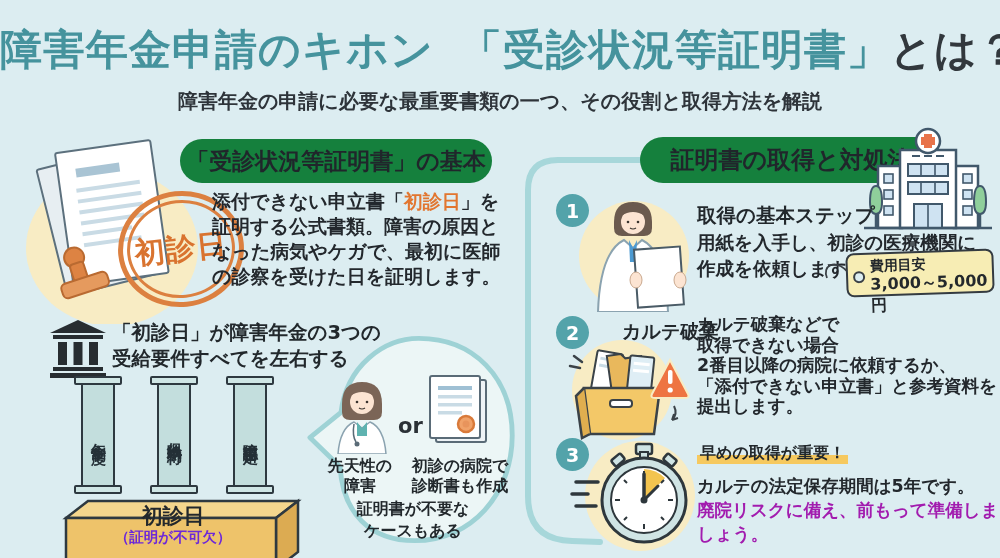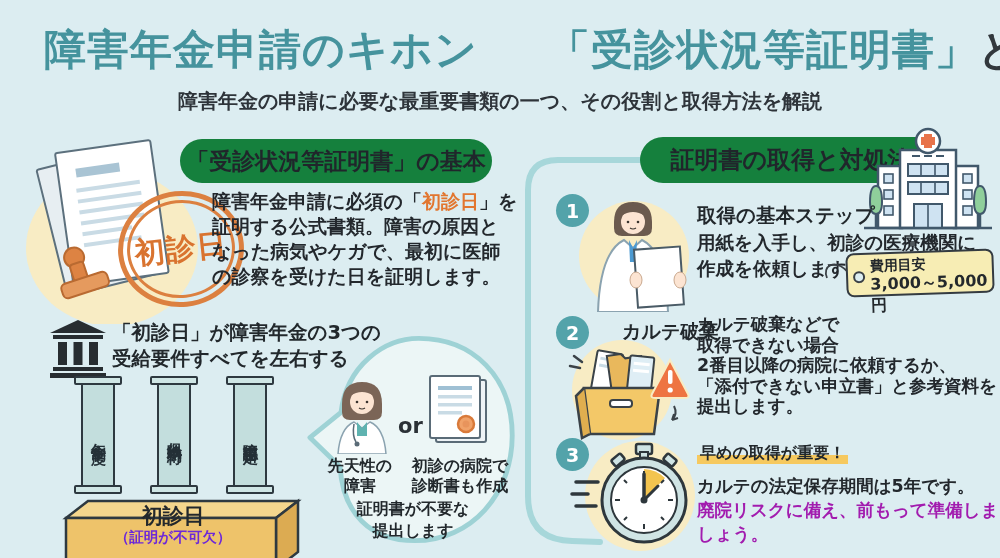--- a/index.html
+++ b/index.html
@@ -6,21 +6,21 @@
   #poster{
     position:relative;width:1000px;height:558px;overflow:hidden;
     background:#dcedf1;
     font-family:"DejaVu Sans","Liberation Sans",sans-serif;
     color:#272d32;
   }
   .abs{position:absolute;}
   
   .title{position:absolute;top:22px;left:0;width:1000px;text-align:center;
          font-size:42px;font-weight:bold;letter-spacing:1px;white-space:nowrap;}
-  .title .t-teal{color:#45939d;margin-left:44px;}
+  .title .t-teal{color:#45939d;}
   .title .t-gap{display:inline-block;width:26px;}
   .title .t-dark{color:#32383d;}
   .subtitle{position:absolute;top:88px;left:0;width:1000px;text-align:center;
             font-size:20px;font-weight:bold;color:#2e343a;}
   
   .pill{position:absolute;background:#15803d;border-radius:24px;
         display:flex;align-items:center;justify-content:center;
         font-weight:bold;color:#20262b;}
   .pill.left{left:180px;top:139px;width:312px;height:44px;font-size:23px;}
   .pill.right{left:640px;top:137px;width:302px;height:46px;font-size:24px;}
@@ -123,21 +123,21 @@
   </svg>
   <div class="abs stamp-ring">
     <div class="inner">
         <span class="txt">初診日</span>
       </div>
   </div>
 
   <div class="pill left">「受診状況等証明書」の基本</div>
 
   <div class="abs basics-body">
-    <span>障害年金申請に必須の「</span><span class="hl">初診日</span><span>」を証明する公式書類。障害の原因となった病気やケガで、最初に医師の診察を受けた日を証明します。</span>
+    <span>添付できない申立書「</span><span class="hl">初診日</span><span>」を証明する公式書類。障害の原因となった病気やケガで、最初に医師の診察を受けた日を証明します。</span>
   </div>
 
   <svg class="abs bank-icon" viewBox="0 0 56 58" fill="#272d31">
     <polygon points="28,0 56,13 0,13"></polygon>
     <rect x="3" y="15" width="50" height="4"></rect>
     <rect x="8" y="22" width="9" height="23"></rect>
     <rect x="23.5" y="22" width="9" height="23"></rect>
     <rect x="39" y="22" width="9" height="23"></rect>
     <rect x="3" y="47" width="50" height="4"></rect>
     <rect x="0" y="53" width="56" height="5"></rect>
@@ -210,21 +210,21 @@
     <div class="lbl l">
       <div>先天性の</div>
       <div>障害</div>
     </div>
     <div class="lbl r">
       <div>初診の病院で</div>
       <div>診断書も作成</div>
     </div>
     <div class="b-bot">
       <div>証明書が不要な</div>
-      <div>提出します</div>
+      <div>ケースもある</div>
     </div>
   </div>
 
   <div class="pill right">証明書の取得と対処法</div>
 
   <svg class="abs hospital" viewBox="0 0 132 108">
     <rect x="16" y="40" width="24" height="62" fill="#ffffff" stroke="#41586b" stroke-width="2.5"></rect>
     <rect x="92" y="40" width="24" height="62" fill="#ffffff" stroke="#41586b" stroke-width="2.5"></rect>
     <rect x="38" y="24" width="56" height="78" fill="#ffffff" stroke="#41586b" stroke-width="2.5"></rect>
     <circle cx="66" cy="15" r="12" fill="#ffffff" stroke="#41586b" stroke-width="2.5"></circle>

